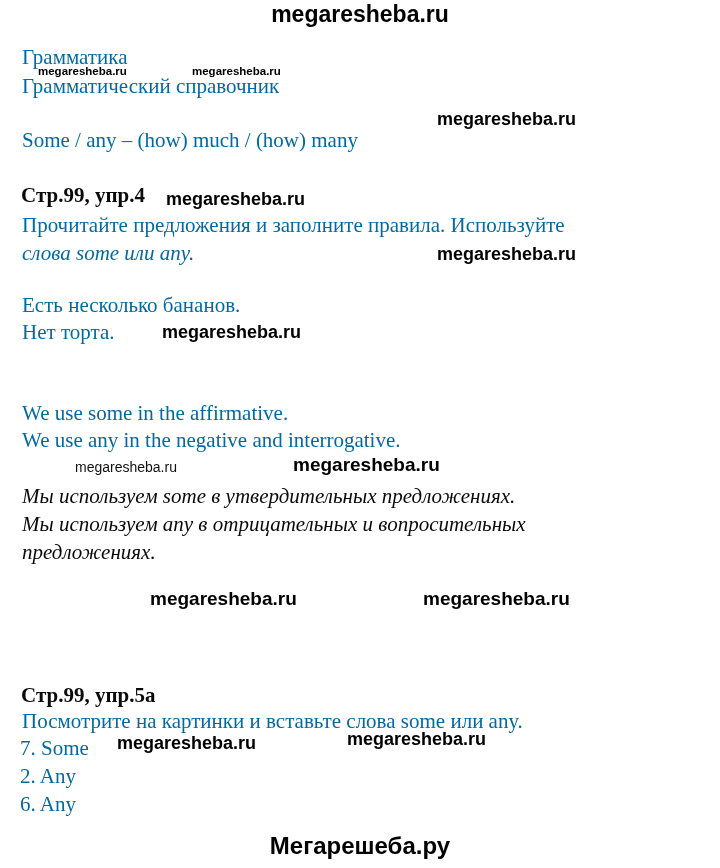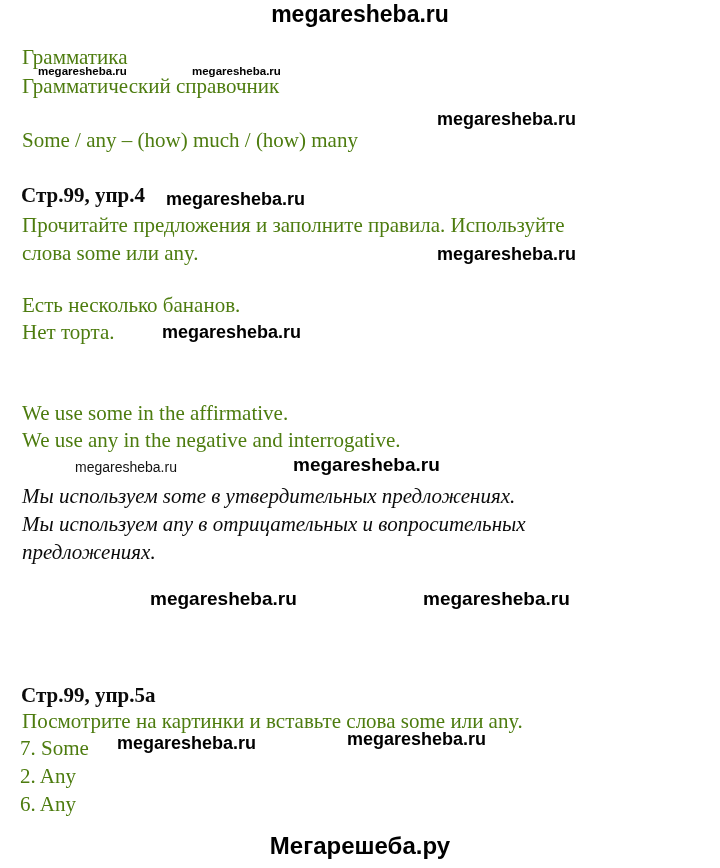--- a/index.html
+++ b/index.html
@@ -13,21 +13,21 @@
     height: 868px;
     background: #ffffff;
     overflow: hidden;
     color: #000000;
   }
   
   .serif {
     font-family: "Liberation Serif", serif;
     font-size: 21px;
     line-height: 23px;
-    color: #4d7c0f;
+    color: #0369a1;
     white-space: nowrap;
   }
   .serif-bold {
     font-family: "Liberation Serif", serif;
     font-weight: bold;
     font-size: 21px;
     line-height: 23px;
     color: #0a0a0a;
     white-space: nowrap;
   }
@@ -69,21 +69,21 @@
   .grammar       { top: 46px;  left: 22px; }
   .wm-s1         { top: 65px;  left: 38px; }
   .wm-s2         { top: 65px;  left: 192px; }
   .reference     { top: 75px;  left: 22px; }
   .wm-r1         { top: 109px; left: 437px; }
   .topic         { top: 129px; left: 22px; }
 
   .ex4-heading   { top: 184px; left: 21px; }
   .wm-ex4        { top: 189px; left: 166px; }
   .ex4-task1     { top: 214px; left: 22px; }
-  .ex4-task2     { top: 242px; left: 22px; }
+  .ex4-task2     { top: 242px; left: 22px; font-style: italic; }
   .wm-r2         { top: 244px; left: 437px; }
 
   .sent1         { top: 294px; left: 22px; }
   .sent2         { top: 321px; left: 22px; }
   .wm-sent       { top: 322px; left: 162px; }
   .sent3         { top: 349px; left: 22px; }
 
   .rule1         { top: 402px; left: 22px; }
   .rule2         { top: 429px; left: 22px; }
   .wm-reg        { top: 459px; left: 75px; }

